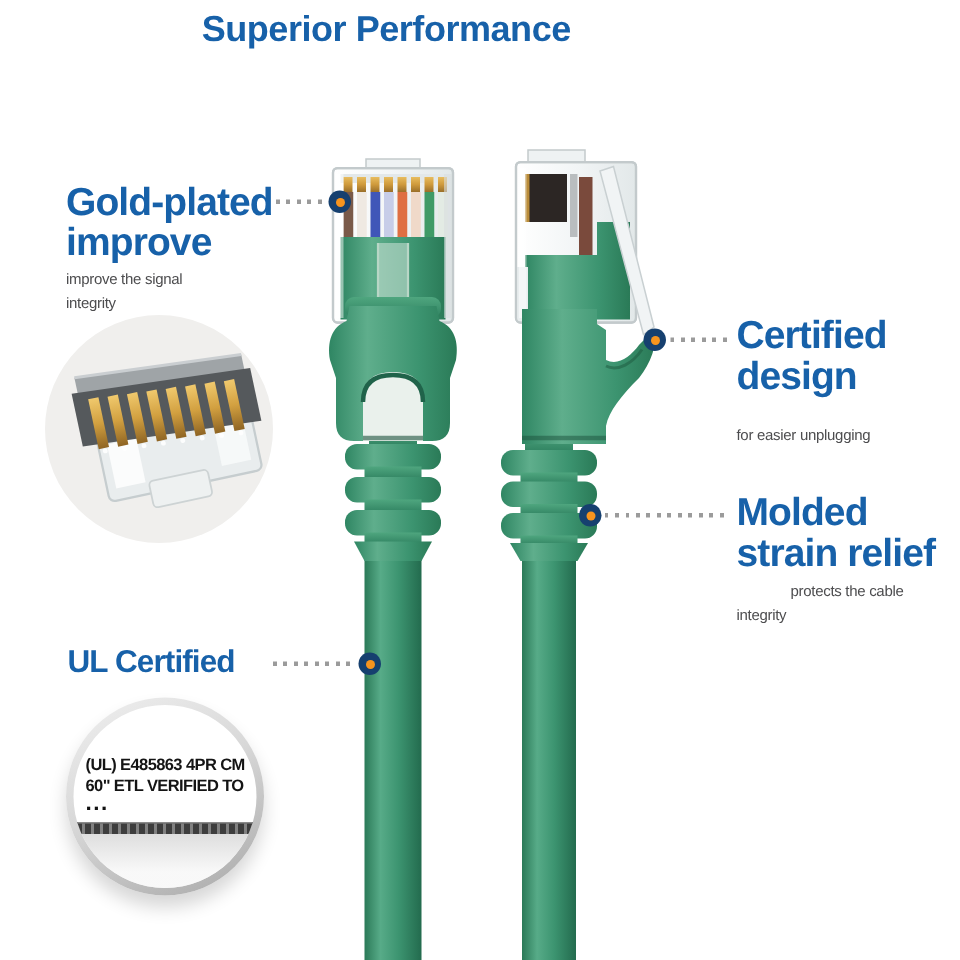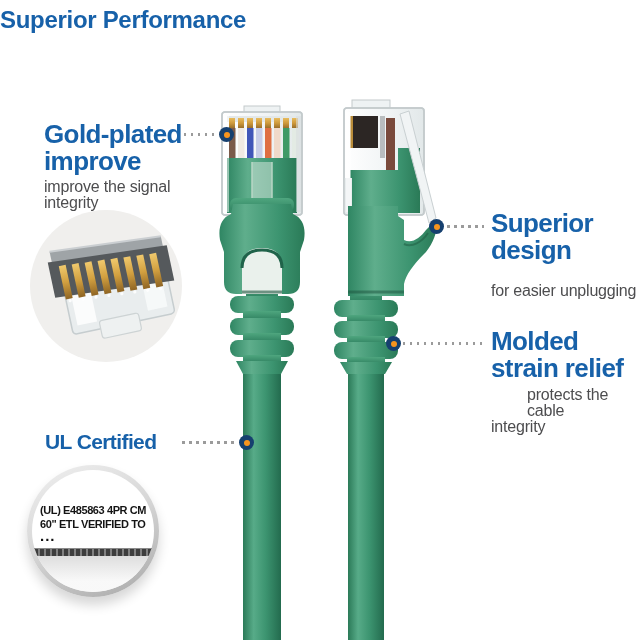--- a/index.html
+++ b/index.html
@@ -4,31 +4,31 @@
 <style>
   html,body{margin:0;padding:0;}
   body{
     width:640px;height:640px;position:relative;overflow:hidden;
     background:#ffffff;
     font-family:"Liberation Sans", sans-serif;
   }
   .abs{position:absolute;}
   
   .page-title{
-    left:0;top:6px;width:515px;text-align:left;
+    left:0;top:6px;width:515px;text-align:center;
     font-size:24px;font-weight:700;color:var(--heading_blue);
     letter-spacing:-0.3px;
   }
   
   .co-head{
     font-weight:700;color:var(--heading_blue);
     font-size:26px;line-height:27px;letter-spacing:-0.6px;
   }
   .co-sub{
-    font-size:16px;line-height:16px;color:var(--subtitle_gray);
+    font-size:10px;line-height:16px;color:var(--subtitle_gray);
     letter-spacing:-0.2px;
   }
   .leader{
     height:3px;
     background-image:repeating-linear-gradient(to right,var(--leader_gray) 0 2.5px, transparent 2.5px 7px);
   }
   .marker{
     width:15px;height:15px;border-radius:50%;
     background:var(--marker_navy);
     display:flex;align-items:center;justify-content:center;
@@ -39,21 +39,21 @@
     background:var(--marker_orange);
   }
   
   .inset-connector{
     left:30px;top:210px;width:152px;height:152px;border-radius:50%;
     background:var(--inset_bg);
     overflow:visible;z-index:2;
   }
   
   .inset-lens{
-    left:27px;top:465px;width:132px;height:132px;border-radius:50%;
+    left:44px;top:465px;width:132px;height:132px;border-radius:50%;
     background:linear-gradient(155deg,#f0f0f0 0%,#d8d8d8 45%,#a8a8a8 100%);
     box-shadow:0 8px 12px rgba(0,0,0,0.16);
     z-index:2;
   }
   .inset-lens .glass{
     position:absolute;left:5px;top:5px;width:122px;height:122px;border-radius:50%;
     background:#ffffff;overflow:hidden;
   }
   .ul-text{
     position:absolute;left:8px;top:33px;width:116px;
@@ -276,21 +276,21 @@
   <div class="co-head">improve</div>
   <div class="co-sub" style="margin-top:4px;">improve the signal</div>
   <div class="co-sub">integrity</div>
 </div>
 <div class="abs leader" style="left:184px;top:133px;width:34px;z-index:5;"></div>
 <div class="abs marker" style="left:219px;top:127px;">
     <div class="core"></div>
   </div>
 
 <div class="abs" style="left:491px;top:210px;z-index:4;">
-  <div class="co-head">Superior</div>
+  <div class="co-head">Certified</div>
   <div class="co-head">design</div>
   <div class="co-sub" style="margin-top:19px;">for easier unplugging</div>
 </div>
 <div class="abs leader" style="left:447px;top:225px;width:38px;z-index:5;"></div>
 <div class="abs marker" style="left:429px;top:219px;">
     <div class="core"></div>
   </div>
 
 <div class="abs" style="left:491px;top:328px;z-index:4;">
   <div class="co-head">Molded</div>

